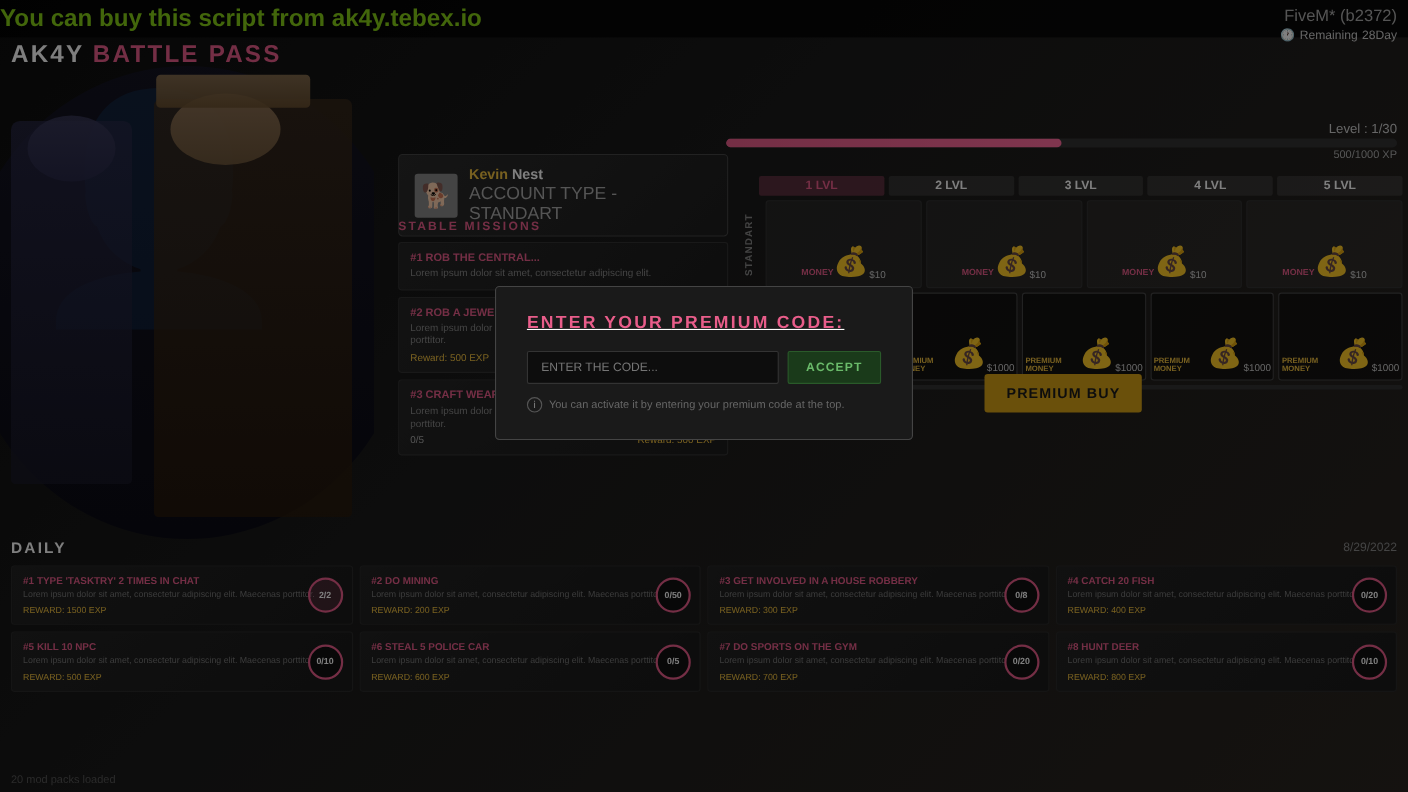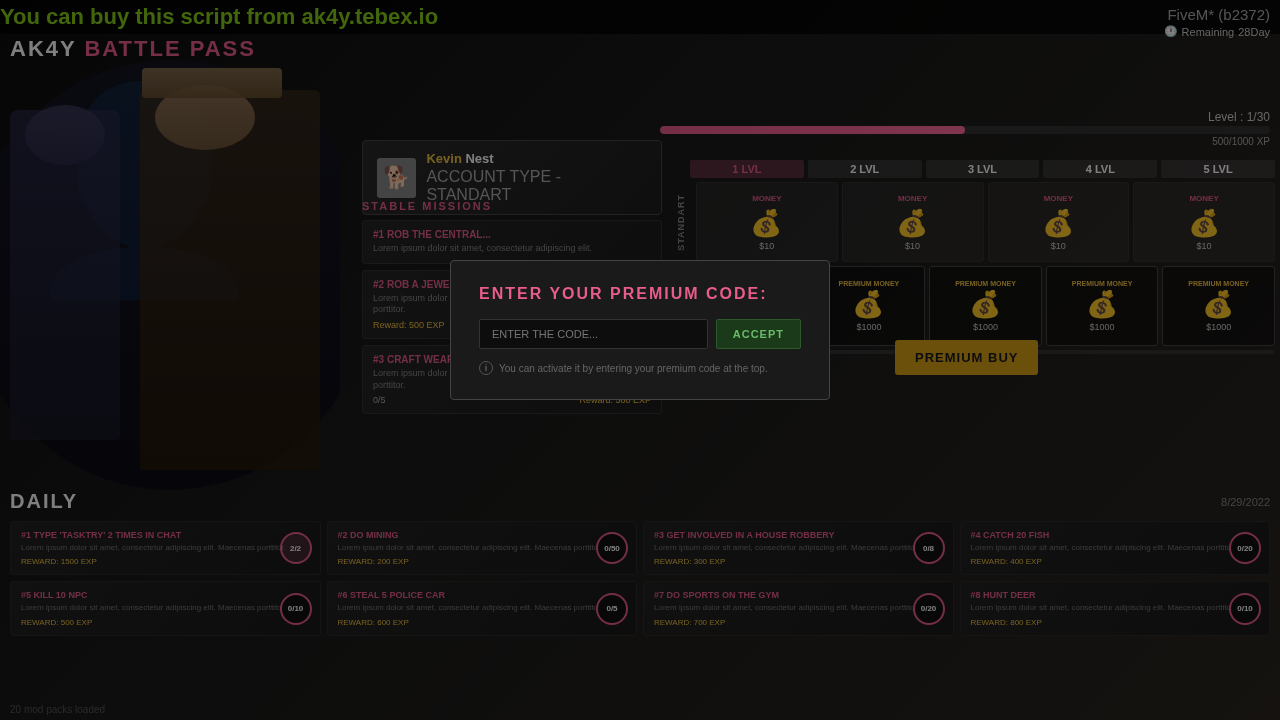--- a/index.html
+++ b/index.html
@@ -219,22 +219,22 @@
       gap: 4px;
       margin-bottom: 4px;
     }
     .reward-cell {
       flex: 1;
       background: rgba(255,255,255,0.05);
       border: 1px solid #333;
       border-radius: 3px;
       min-height: 80px;
       display: flex;
-      flex-direction: column;
-      align-items: center;
+      flex-direction: row;
+      align-items: flex-end;
       justify-content: center;
       padding: 6px 2px;
       position: relative;
     }
     .reward-cell.collected {
       border-color: #e85d8a;
       background: rgba(232,93,138,0.1);
     }
     .reward-cell.premium {
       background: rgba(0,0,0,0.4);
@@ -308,21 +308,21 @@
       right: 10px;
       z-index: 5;
     }
     .daily-header {
       display: flex;
       justify-content: space-between;
       align-items: center;
       margin-bottom: 8px;
     }
     .daily-title {
-      font-size: 20px;
+      font-size: 14px;
       font-weight: 900;
       letter-spacing: 2px;
       color: #fff;
     }
     .daily-date {
       font-size: 11px;
       color: #888;
     }
     .daily-grid {
       display: grid;
@@ -402,20 +402,21 @@
       width: 380px;
       position: relative;
       top: -30px;
     }
     .modal-title {
       font-size: 16px;
       font-weight: 900;
       letter-spacing: 2px;
       margin-bottom: 16px;
       color: #fff;
+      text-decoration: underline;
     }
     .modal-title span { color: #e85d8a; }
     .modal-input-row {
       display: flex;
       gap: 8px;
       margin-bottom: 12px;
     }
     .modal-input {
       flex: 1;
       background: #0d0d0d;

